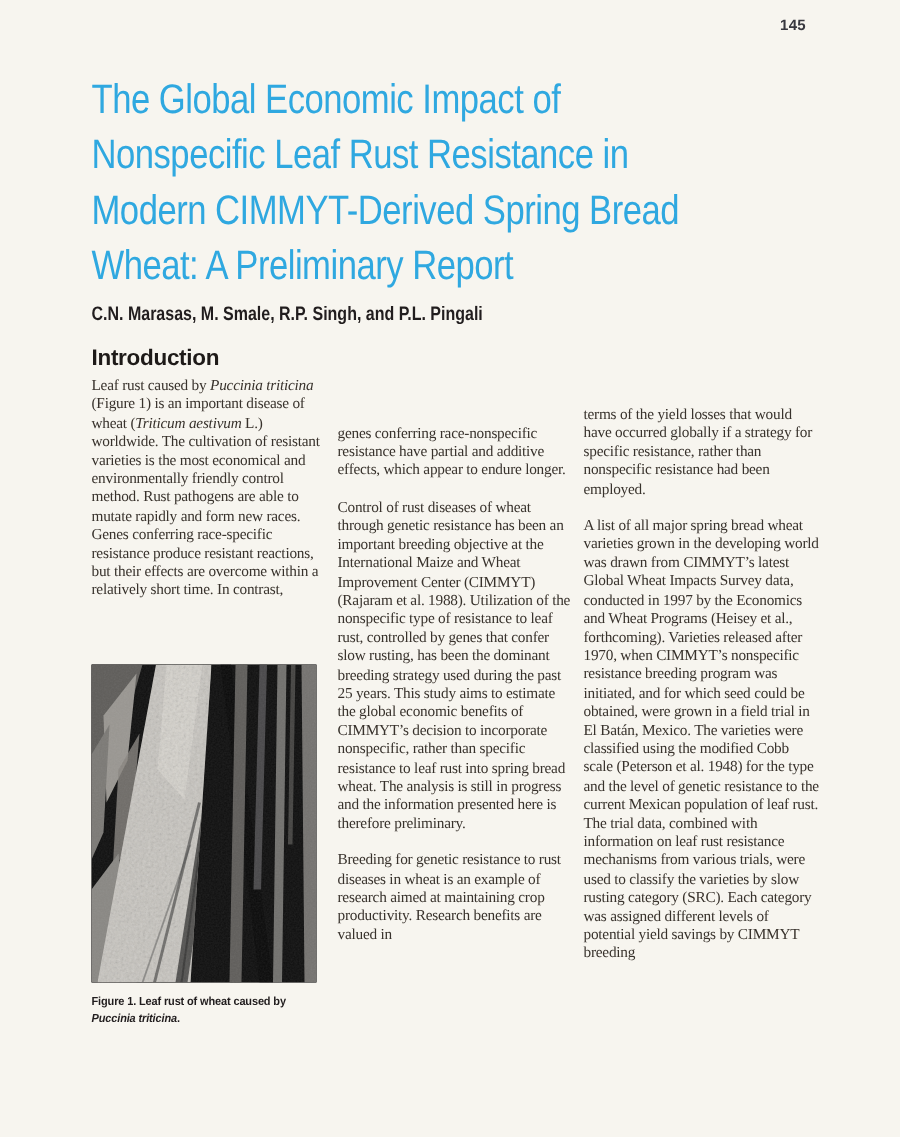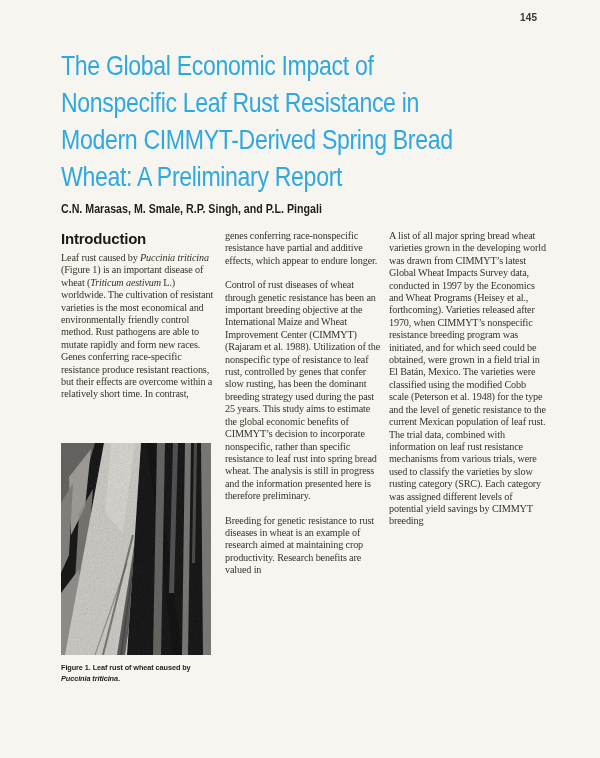--- a/index.html
+++ b/index.html
@@ -29,21 +29,21 @@
   }
   .authors{
     margin-top:6px;
     font-family:"Liberation Sans", sans-serif;
     font-weight:bold;font-size:13px;color:#211d1e;
     transform:scaleX(.82);transform-origin:left top;
     white-space:nowrap;
   }
   .columns{
     position:absolute;left:61px;top:230px;width:486px;
-    display:flex;gap:7px;align-items:flex-start;
+    display:flex;gap:7px;align-items:center;
   }
   .col{width:157px;flex:0 0 157px;}
   .sec-heading{
     font-family:"Liberation Sans", sans-serif;
     font-weight:bold;font-size:15px;color:#1e1a18;
     letter-spacing:-.2px;margin:0 0 5px 0;
   }
   .col p{
     margin:0 0 12px 0;
     font-size:10.2px;line-height:12.4px;color:#38322c;
@@ -130,17 +130,18 @@
     </div>
     <figcaption><span>Figure 1. Leaf rust of wheat caused by </span><i>Puccinia triticina</i><span>.</span></figcaption>
   </figure>
       </div>
     <div class="col">
         <p><span>genes conferring race-nonspecific resistance have partial and additive effects, which appear to endure longer.</span></p>
         <p><span>Control of rust diseases of wheat through genetic resistance has been an important breeding objective at the International Maize and Wheat Improvement Center (CIMMYT) (Rajaram et al. 1988). Utilization of the nonspecific type of resistance to leaf rust, controlled by genes that confer slow rusting, has been the dominant breeding strategy used during the past 25 years. This study aims to estimate the global economic benefits of CIMMYT’s decision to incorporate nonspecific, rather than specific resistance to leaf rust into spring bread wheat. The analysis is still in progress and the information presented here is therefore preliminary.</span></p>
         <p><span>Breeding for genetic resistance to rust diseases in wheat is an example of research aimed at maintaining crop productivity. Research benefits are valued in</span></p>
       </div>
     <div class="col">
+        <p><span>terms of the yield losses that would have occurred globally if a strategy for specific resistance, rather than nonspecific resistance had been employed.</span></p>
         <p><span>A list of all major spring bread wheat varieties grown in the developing world was drawn from CIMMYT’s latest Global Wheat Impacts Survey data, conducted in 1997 by the Economics and Wheat Programs (Heisey et al., forthcoming). Varieties released after 1970, when CIMMYT’s nonspecific resistance breeding program was initiated, and for which seed could be obtained, were grown in a field trial in El Batán, Mexico. The varieties were classified using the modified Cobb scale (Peterson et al. 1948) for the type and the level of genetic resistance to the current Mexican population of leaf rust. The trial data, combined with information on leaf rust resistance mechanisms from various trials, were used to classify the varieties by slow rusting category (SRC). Each category was assigned different levels of potential yield savings by CIMMYT breeding</span></p>
       </div>
   </main>
 
 </div>
 
 </body></html>

